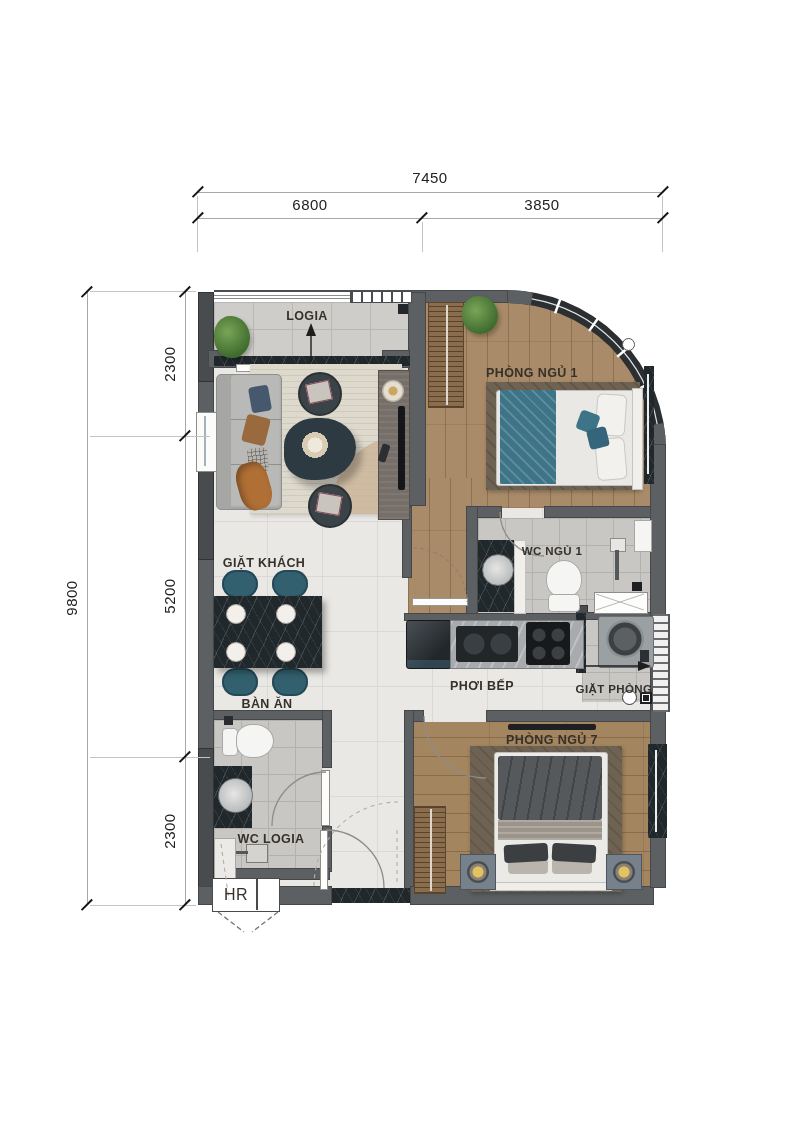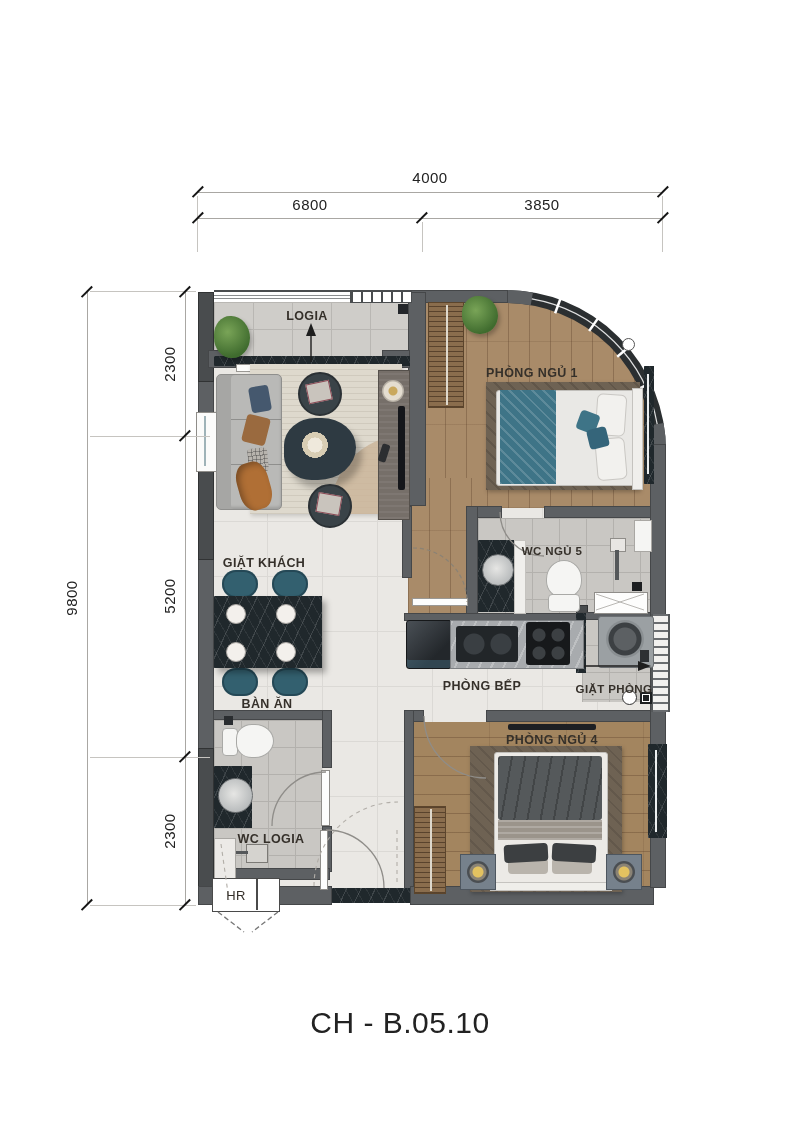--- a/index.html
+++ b/index.html
@@ -24,21 +24,21 @@
   .pill{border-radius:14px;background:var(--teal-dark,#33606f);box-shadow:inset 0 0 0 2px rgba(20,45,55,.45)}
   .plate{border-radius:50%;background:#f3f0ec;border:1px solid #a8a4a0}
   .plant{border-radius:46% 54% 50% 50%;background:radial-gradient(circle at 38% 38%,#79a457,#3f6b2e 72%);box-shadow:2px 3px 4px rgba(0,0,0,.25)}
   .toilet{background:#f5f5f3;border:1px solid #a9a9a6;border-radius:4px}
   .basin{border-radius:50%;background:radial-gradient(circle at 45% 45%,#e6e6e4,#b9bcbd 70%,#8f9294 100%);border:1px solid #6f7274}
   .lampstand{background:#76818c;border:1px solid #4d565f}
   .lampstand:after{content:"";position:absolute;left:50%;top:50%;width:22px;height:22px;transform:translate(-50%,-50%);border-radius:50%;background:radial-gradient(circle,#e3c260 0 5px,#8a8375 6px 8px,#4a4e52 9px)}
   
   .label{position:absolute;transform:translate(-50%,-50%);font-weight:700;font-size:12.5px;line-height:1;color:var(--label-text,#35302a);letter-spacing:.4px;white-space:nowrap;z-index:8}
   .label.sm{font-size:11.5px}
-  .hr-label{font-weight:400;font-size:13px}
+  .hr-label{font-weight:400;font-size:16px}
   .dim{position:absolute;transform:translate(-50%,-50%);font-size:15px;line-height:1;color:var(--dim-text,#222);letter-spacing:.5px;white-space:nowrap;z-index:9}
   .dim.v{transform:translate(-50%,-50%) rotate(-90deg)}
   .dimline{position:absolute;background:#a9a7a3;z-index:7}
   .ext{position:absolute;background:#c6c4c0;z-index:6}
   .tick{position:absolute;width:15px;height:2.4px;background:#151515;transform:translate(-7.5px,-1.2px) rotate(-45deg);z-index:9}
   .title{position:absolute;left:400px;top:1023px;transform:translate(-50%,-50%);font-size:30px;color:#222;letter-spacing:.5px}
 </style>
 </head>
 <body>
 
@@ -229,53 +229,52 @@
     </g>
     <g stroke="#1e1e1e" stroke-width="1.5">
       <line x1="584" y1="666" x2="640" y2="666"></line>
       <polygon points="638,661 651,666 638,671" fill="#1e1e1e" stroke="none"></polygon>
     </g>
   </svg>
 
   <div class="label" style="left:307px;top:316px">LOGIA</div>
   <div class="label" style="left:264px;top:563px">GIẶT KHÁCH</div>
   <div class="label" style="left:532px;top:373px">PHÒNG NGỦ 1</div>
-  <div class="label sm" style="left:552px;top:552px">WC NGỦ 5</div>
-  <div class="label" style="left:482px;top:686px">PHÒNG BẾP</div>
+  <div class="label sm" style="left:552px;top:552px">WC NGỦ 1</div>
+  <div class="label" style="left:482px;top:686px">PHƠI BẾP</div>
   <div class="label sm" style="left:614px;top:690px">GIẶT PHÒNG</div>
   <div class="label" style="left:267px;top:704px">BÀN ĂN</div>
   <div class="label" style="left:271px;top:839px">WC LOGIA</div>
-  <div class="label" style="left:552px;top:740px">PHÒNG NGỦ 4</div>
+  <div class="label" style="left:552px;top:740px">PHÒNG NGỦ 7</div>
   <div class="label hr-label" style="left:236px;top:895px">HR</div>
 
   <div class="dimline" style="left:198px;top:192px;width:465px;height:1px"></div>
   <div class="dimline" style="left:198px;top:218px;width:465px;height:1px"></div>
   <div class="tick" style="left:198px;top:192px"></div>
   <div class="tick" style="left:663px;top:192px"></div>
   <div class="tick" style="left:198px;top:218px"></div>
   <div class="tick" style="left:422px;top:218px"></div>
   <div class="tick" style="left:663px;top:218px"></div>
   <div class="ext" style="left:197px;top:196px;width:1px;height:56px"></div>
   <div class="ext" style="left:422px;top:222px;width:1px;height:30px"></div>
   <div class="ext" style="left:662px;top:196px;width:1px;height:56px"></div>
-  <div class="dim" style="left:430px;top:177px">4000</div>
+  <div class="dim" style="left:430px;top:177px">7450</div>
   <div class="dim" style="left:310px;top:204px">6800</div>
   <div class="dim" style="left:542px;top:204px">3850</div>
 
   <div class="dimline" style="left:87px;top:292px;width:1px;height:613px"></div>
   <div class="dimline" style="left:185px;top:292px;width:1px;height:613px"></div>
   <div class="tick" style="left:87px;top:292px"></div>
   <div class="tick" style="left:87px;top:905px"></div>
   <div class="tick" style="left:185px;top:292px"></div>
   <div class="tick" style="left:185px;top:436px"></div>
   <div class="tick" style="left:185px;top:757px"></div>
   <div class="tick" style="left:185px;top:905px"></div>
   <div class="ext" style="left:90px;top:291px;width:106px;height:1px"></div>
   <div class="ext" style="left:90px;top:436px;width:120px;height:1px"></div>
   <div class="ext" style="left:90px;top:757px;width:120px;height:1px"></div>
   <div class="ext" style="left:90px;top:905px;width:106px;height:1px"></div>
   <div class="dim v" style="left:71px;top:598px">9800</div>
   <div class="dim v" style="left:169px;top:364px">2300</div>
   <div class="dim v" style="left:169px;top:596px">5200</div>
   <div class="dim v" style="left:169px;top:831px">2300</div>
 
-  <div class="title">CH - B.05.10</div>
 </div>
 
 </body></html>

